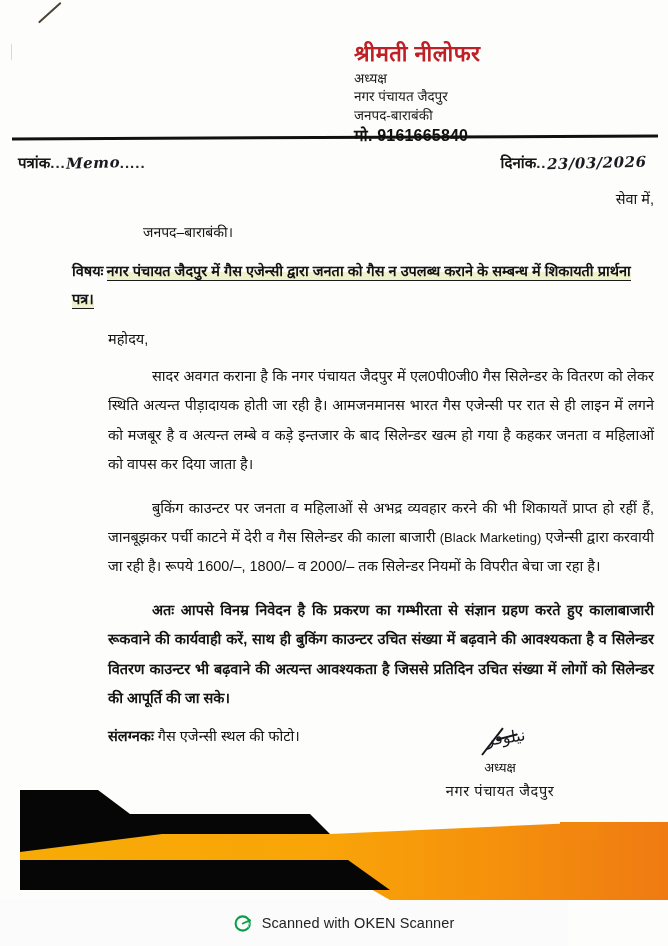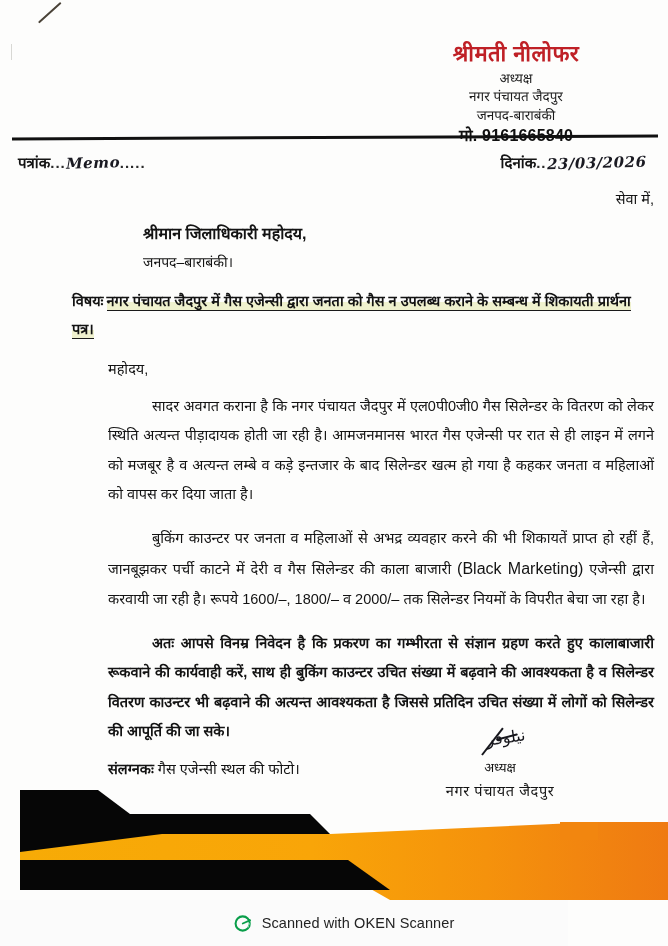--- a/index.html
+++ b/index.html
@@ -43,24 +43,24 @@
     left: 11px;
     top: 44px;
     width: 1px;
     height: 16px;
     background: #d8d8d4;
   }
 
   
   .letterhead {
     position: absolute;
-    right: 2px;
+    right: 14px;
     top: 40px;
     width: 300px;
-    text-align: center;
+    text-align: left;
     line-height: 1.28;
   }
   .lh-name {
     color: #bf2026;
     font-size: 22px;
     font-weight: bold;
     letter-spacing: 0.4px;
     margin-bottom: 2px;
   }
   .lh-line {
@@ -169,21 +169,21 @@
     text-align: justify;
     margin-left: 90px;
     margin-right: 0;
     text-indent: 44px;
     margin-bottom: 12px;
   }
   .para.bold {
     font-weight: bold;
   }
   .para .en {
-    font-size: 16px;
+    font-size: 13px;
   }
 
   .enclosure {
     font-size: 14.5px;
     margin-left: 90px;
     margin-top: 4px;
   }
   .enclosure b { font-weight: bold; }
 
   
@@ -310,21 +310,20 @@
       <span>पत्रांक</span><span class="dots">...</span><span class="hand">Memo</span><span class="dots">.....</span>
     </div>
     <div class="date-label">
       <span>दिनांक</span><span class="dots">..</span><span class="hand">23/03/2026</span>
     </div>
   </div>
 
   <div class="body-block">
 
     <div class="to-line">सेवा में,</div>
-    <div class="addressee">श्रीमान जिलाधिकारी महोदय,</div>
     <div class="addressee-sub">जनपद–बाराबंकी।</div>
 
     <div class="subject">
       <span class="sub-label">विषयः</span><span class="sub-text">नगर पंचायत जैदपुर में गैस एजेन्सी द्वारा जनता को गैस न उपलब्ध कराने के सम्बन्ध में शिकायती प्रार्थना पत्र।</span>
     </div>
 
     <div class="salutation">महोदय,</div>
 
     <p class="para">सादर अवगत कराना है कि नगर पंचायत जैदपुर में एल0पी0जी0 गैस सिलेन्डर के वितरण को लेकर स्थिति अत्यन्त पीड़ादायक होती जा रही है। आमजनमानस भारत गैस एजेन्सी पर रात से ही लाइन में लगने को मजबूर है व अत्यन्त लम्बे व कड़े इन्तजार के बाद सिलेन्डर खत्म हो गया है कहकर जनता व महिलाओं को वापस कर दिया जाता है।</p>
 

